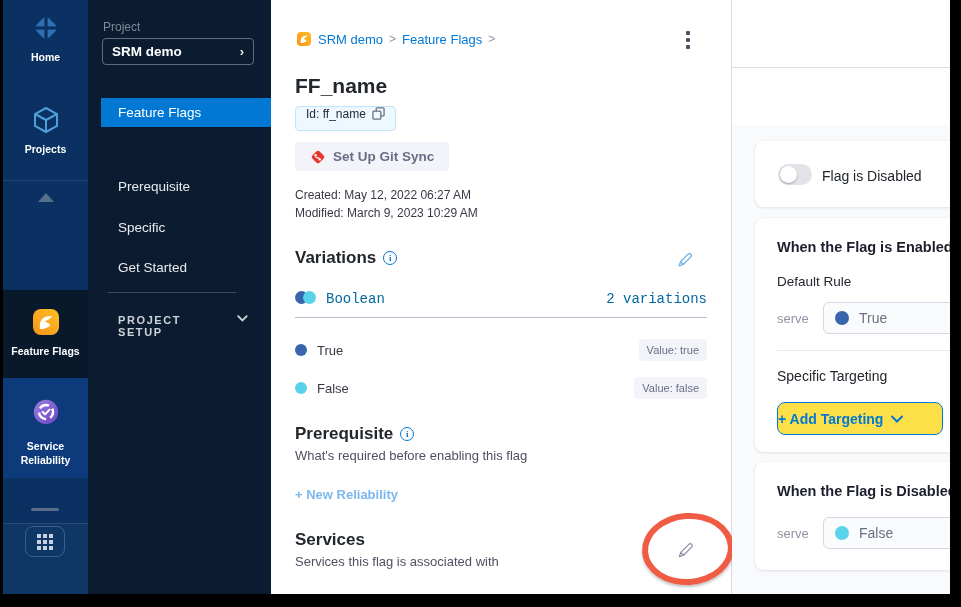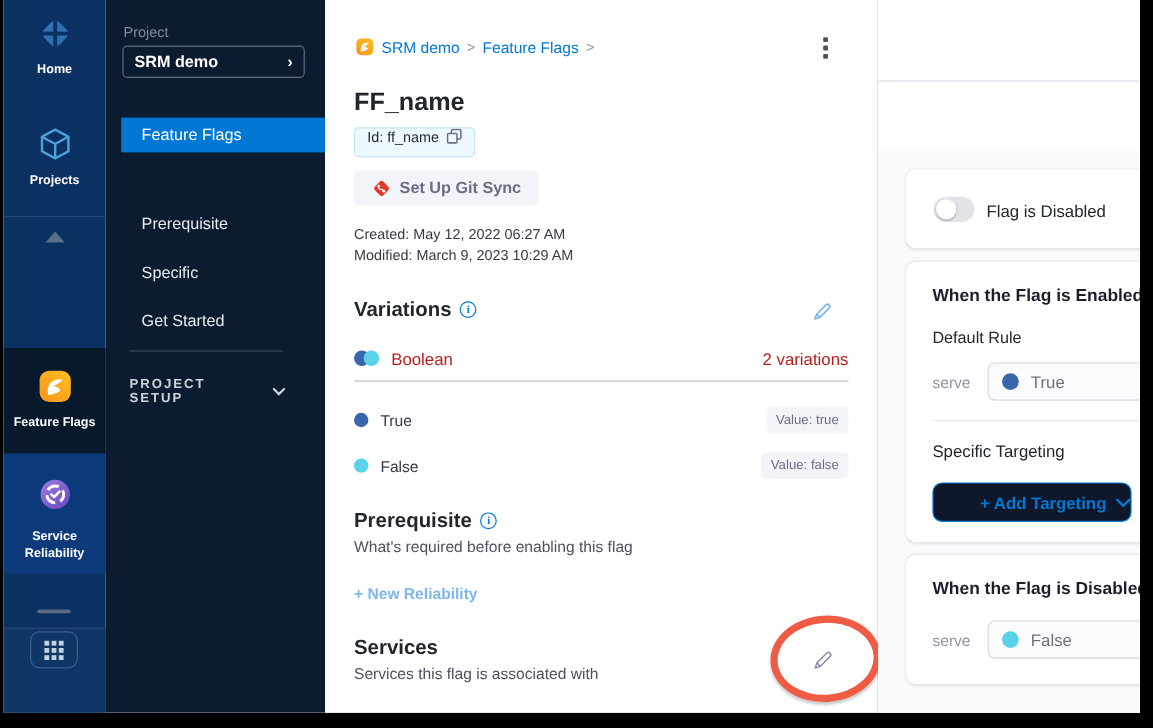--- a/index.html
+++ b/index.html
@@ -31,21 +31,21 @@
   .sidebar { position:relative; width:183px; flex:0 0 183px; background:#0b1c30; }
   .proj-label { position:absolute; left:15px; top:20px; font-size:12px; color:#7d8a9b; }
   .proj-select { position:absolute; left:14px; top:38px; width:152px; height:27px;
     border:1px solid #5c6d80; border-radius:4px; display:flex; align-items:center;
     padding:0 9px; color:#fff; font-size:13.5px; font-weight:bold; cursor:pointer; }
   .proj-select .chev { margin-left:auto; font-size:13px; font-weight:bold; color:#fff; }
   .nav-item { position:absolute; left:13px; width:170px; height:29px; line-height:29px;
     padding-left:17px; color:#e9ebee; font-size:13.5px; cursor:pointer; }
   .nav-item.active { background:#0278d5; color:#fff; }
   .side-div { position:absolute; left:20px; top:292px; width:128px; height:1px; background:#3a4a5c; }
-  .proj-setup { position:absolute; left:20px; top:314px; width:130px; display:flex; align-items:center;
+  .proj-setup { position:absolute; left:30px; top:314px; width:130px; display:flex; align-items:flex-start;
     color:#ced3da; font-size:11px; font-weight:bold; letter-spacing:1.6px; cursor:pointer;gap:32px; }
   .proj-setup svg { margin-left:auto; }
 
   
   .main { position:relative; flex:0 0 461px; width:461px; background:#fff;
     border-right:1px solid #d9dae5; }
   .crumbs { position:absolute; left:25px; top:31px; display:flex; align-items:center;
     gap:6px; font-size:13px; }
   .crumb-link { color:#0278d5; cursor:pointer; }
   .crumb-sep { color:#9293ab; font-size:12px; }
@@ -60,21 +60,21 @@
     gap:7px; padding:0 15px; background:#f3f3fa; border-radius:4px; font-size:13.5px;
     font-weight:bold; color:#6b6d85; cursor:pointer; }
   .meta { position:absolute; left:24px; font-size:12px; color:#383946; }
   .sec-head { position:absolute; left:24px; display:flex; align-items:center; gap:7px;
     font-size:17px; font-weight:bold; color:#22272d; }
   .info-ico { width:14px; height:14px; border:1.5px solid #0278d5; border-radius:50%;
     color:#0278d5; font-size:9px; font-weight:bold; display:flex; align-items:center;
     justify-content:center; font-family:"Liberation Serif", serif; }
   .pencil-btn { position:absolute; left:405px; cursor:pointer; }
   .bool-row { position:absolute; left:24px; top:291px; width:412px; display:flex;
-    align-items:center; font-size:14px; color:#b91c1c; }
+    align-items:flex-start; font-size:14px; color:#0369a1;font-family:Liberation Mono, monospace; }
   .bool-circles { position:relative; width:22px; height:14px; margin-right:9px; }
   .bool-circles i { position:absolute; width:13px; height:13px; border-radius:50%; }
   .row-div { position:absolute; left:24px; top:317px; width:412px; height:1px; background:#b9bccc; }
   .var-row { position:absolute; left:24px; width:412px; display:flex; align-items:center; }
   .var-dot { width:12px; height:12px; border-radius:50%; margin-right:10px; }
   .var-name { font-size:13px; color:#383946; }
   .val-badge { margin-left:auto; height:22px; line-height:22px; padding:0 8px;
     background:#f3f3fa; border-radius:4px; font-size:11px; color:#6b6d85; }
   .sec-desc { position:absolute; left:24px; font-size:13px; color:#4f5162; }
   .add-link { position:absolute; left:24px; top:487px; font-size:13px; font-weight:bold;
@@ -106,21 +106,21 @@
     color:#1c1e2d; white-space:nowrap; }
   .plain-label { position:absolute; left:22px; font-size:13.5px; color:#22272d; white-space:nowrap; }
   .serve-row { position:absolute; left:22px; right:-40px; height:32px; display:flex; align-items:center; }
   .serve-label { width:46px; font-size:13px; color:#9293a5; }
   .serve-box { display:flex; align-items:center; gap:10px; width:200px; height:32px;
     padding:0 11px; background:#fafbfd; border:1px solid #d4d7e2; border-radius:6px;
     font-size:14px; color:#6e7081; cursor:pointer; }
   .serve-dot { width:14px; height:14px; border-radius:50%; }
   .card-div { position:absolute; left:22px; right:24px; height:1px; background:#e7e9f0; }
   .add-targeting { position:absolute; left:22px; top:184px; width:166px; height:33px;
-    display:flex; align-items:center; justify-content:flex-end; gap:8px; background:#0f172a;
+    display:flex; align-items:center; justify-content:flex-start; gap:8px; background:#fde047;
     border:1.5px solid #0278d5; border-radius:8px; color:#0278d5; font-size:14px;
     font-weight:bold; cursor:pointer; }
 </style>
 </head>
 <body>
 
 <div class="app">
 
   <nav class="rail">
     <div class="rail-item" style="top:12px;">

